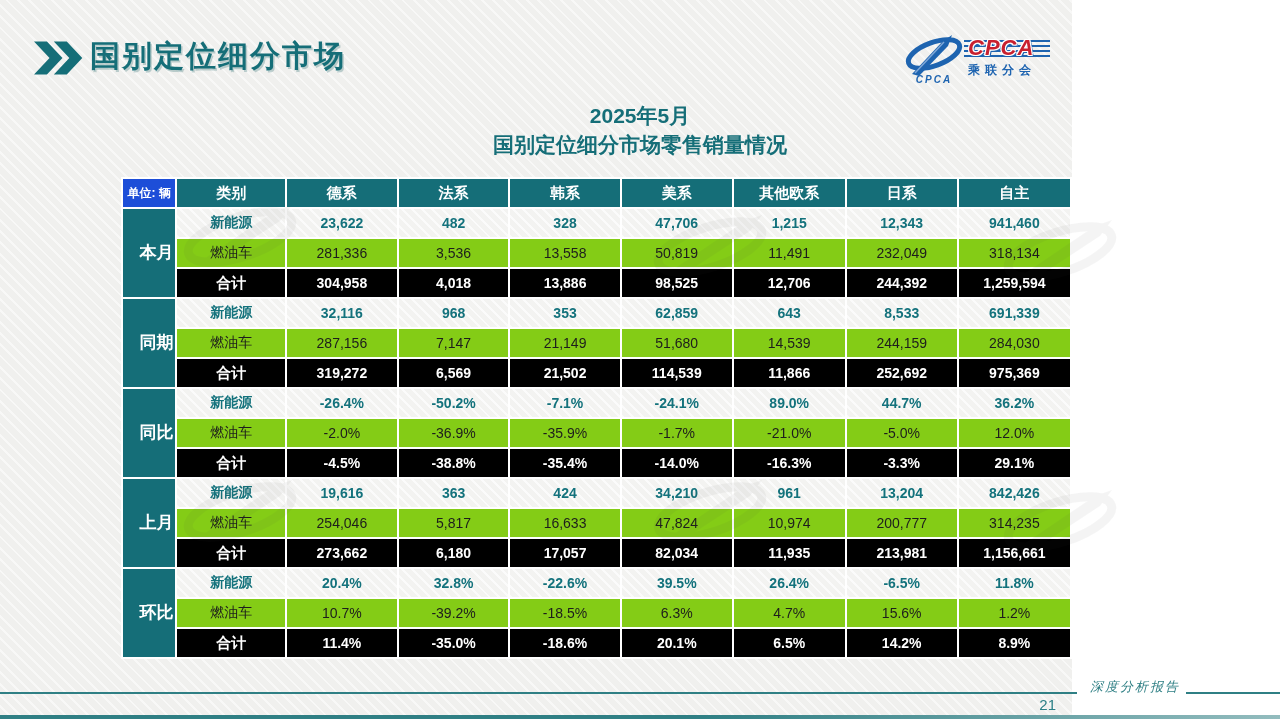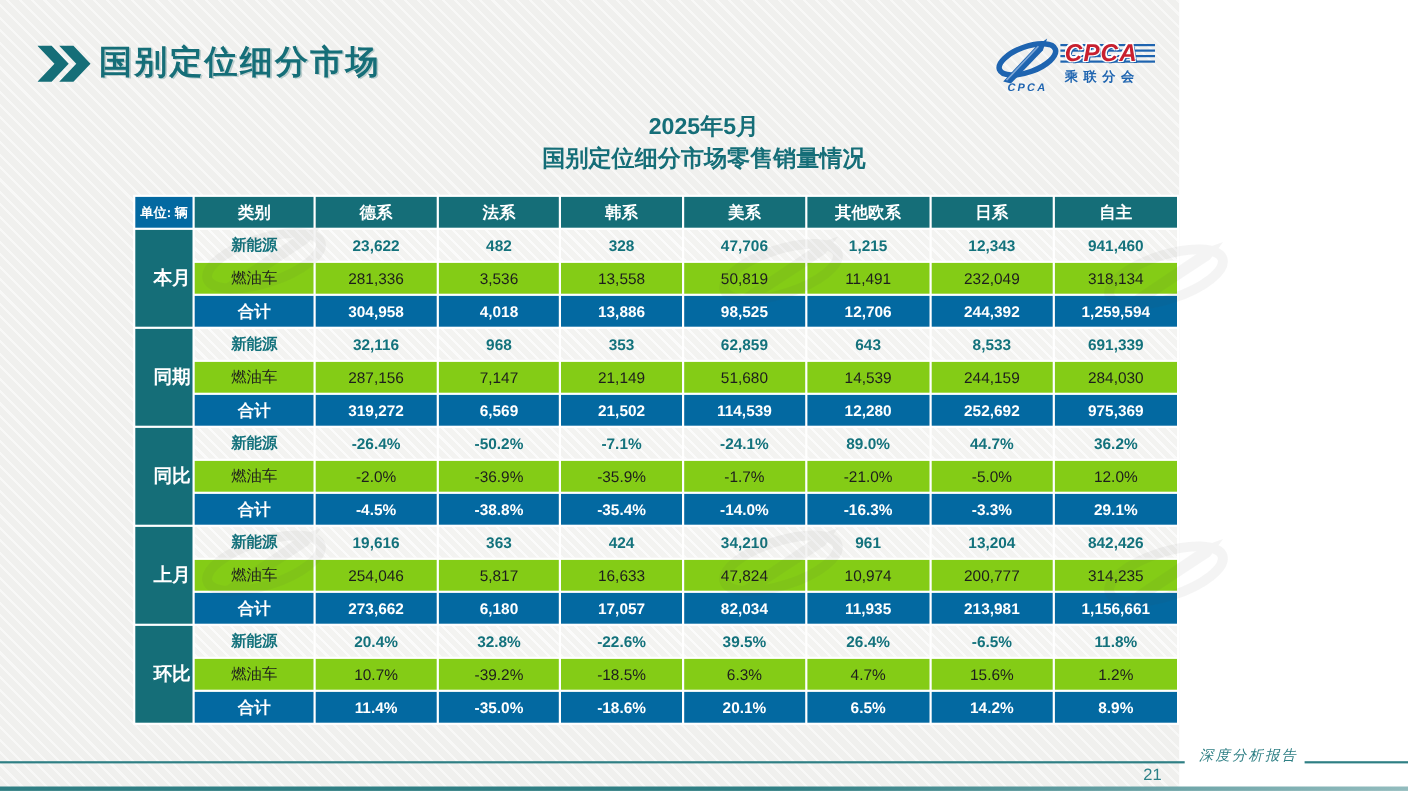--- a/index.html
+++ b/index.html
@@ -34,30 +34,30 @@
   .logo-sub{position:relative;font-size:12px;font-weight:bold;color:#1e64b0;letter-spacing:5px;margin-top:2px;white-space:nowrap;}
   
   .tbl-title{
     position:absolute;left:0;top:101px;width:1280px;text-align:center;
     color:#156e78;font-weight:bold;font-size:21px;line-height:29px;
   }
   
   .tbl-wrap{position:absolute;left:121px;top:177px;}
   table{border-collapse:separate;border-spacing:2px;background:#fff;}
   th,td{height:28px;padding:0 2px;text-align:center;vertical-align:middle;font-size:14px;white-space:nowrap;}
-  th.unit{background:#0369a1;color:#fff;font-size:12px;font-weight:bold;}
+  th.unit{background:#1d4ed8;color:#fff;font-size:12px;font-weight:bold;}
   th.head{background:#156e78;color:#fff;font-size:15px;font-weight:bold;}
   th.grp{background:#156e78;color:#fff;font-size:17px;font-weight:bold;}
   .vtext{display:block;width:1.15em;margin:0 auto;line-height:1.25;word-break:break-all;}
   .nev,.nevl{
     background-color:#f3f3f1;color:#13727c;font-weight:bold;
     background-image:repeating-linear-gradient(45deg, rgba(255,255,255,.7) 0 2px, transparent 2px 7px);
   }
   .ice,.icel{background:#84cc16;color:#1d1d1d;font-weight:normal;}
-  .tot,.totl{background:#0369a1;color:#fff;font-weight:bold;}
+  .tot,.totl{background:#000000;color:#fff;font-weight:bold;}
   .totl{font-size:15px;}
   
   .wm{position:absolute;opacity:.05;pointer-events:none;z-index:6;}
   
   .foot-line-main{position:absolute;left:0;top:692px;width:1077px;height:2px;background:#2f7f84;}
   .foot-line-right{position:absolute;left:1186px;top:692px;width:94px;height:2px;background:#2f7f84;}
   .foot-report{
     position:absolute;left:1085px;top:678px;width:100px;text-align:center;
     font-family:"Liberation Serif",serif;font-style:italic;font-weight:normal;
     font-size:13px;color:#2e7f84;letter-spacing:2px;white-space:nowrap;
@@ -190,21 +190,21 @@
         <td class="ice">14,539</td>
         <td class="ice">244,159</td>
         <td class="ice">284,030</td>
       </tr>
       <tr>
         <td class="totl">合计</td>
         <td class="tot">319,272</td>
         <td class="tot">6,569</td>
         <td class="tot">21,502</td>
         <td class="tot">114,539</td>
-        <td class="tot">12,280</td>
+        <td class="tot">11,866</td>
         <td class="tot">252,692</td>
         <td class="tot">975,369</td>
       </tr>
 
       <tr>
         <th class="grp" rowspan="3">
               <span class="vtext">同比</span>
             </th>
         <td class="nevl">新能源</td>
         <td class="nev">-26.4%</td>

